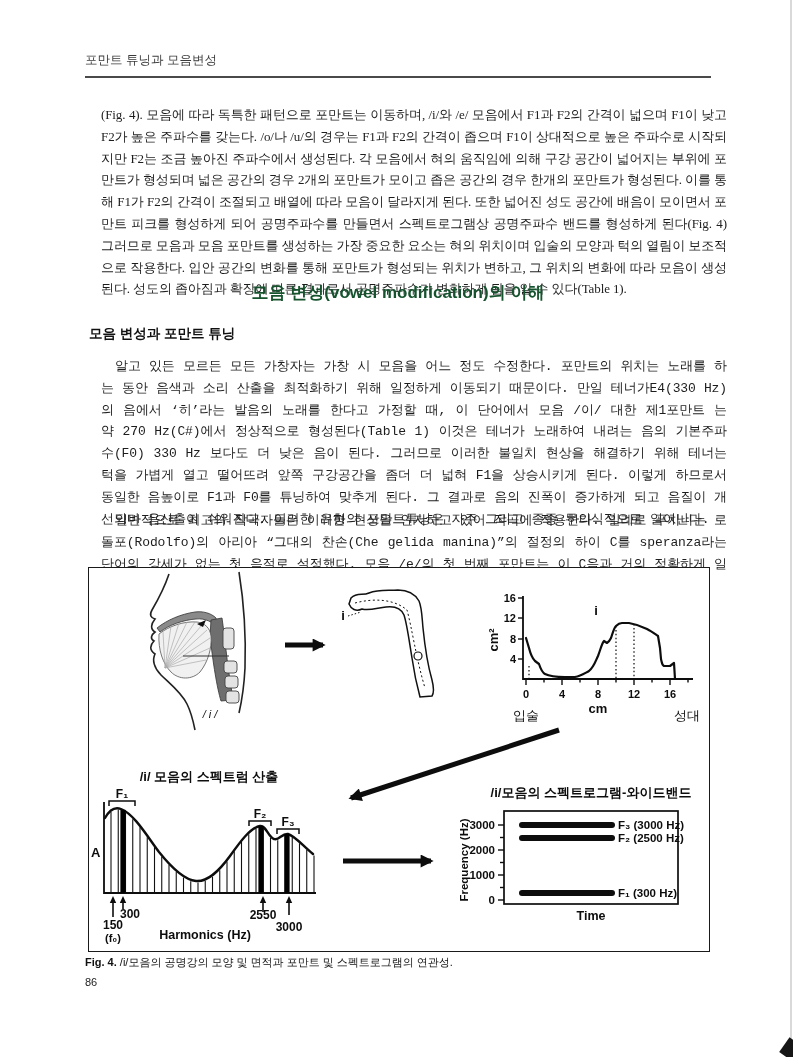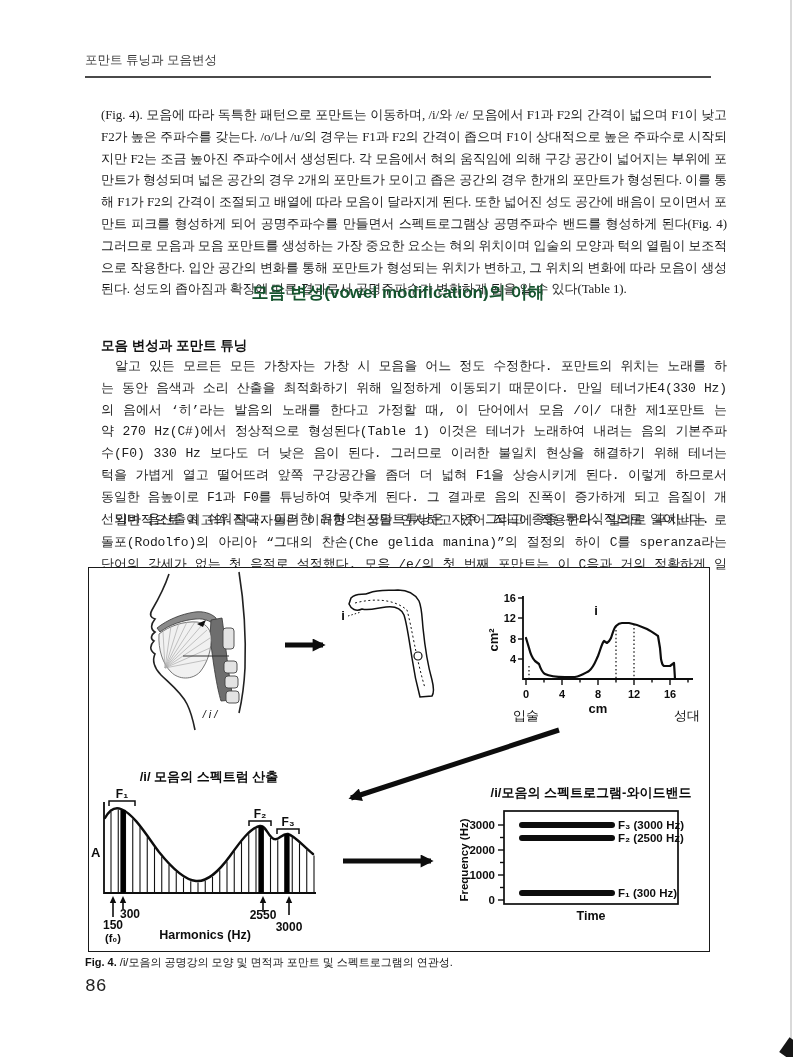--- a/index.html
+++ b/index.html
@@ -6,29 +6,29 @@
   .page{position:relative;width:793px;height:1057px;background:#ffffff;overflow:hidden;
         font-family:"Liberation Serif","DejaVu Serif",serif;color:#1d1d1d;}
   .running-head{position:absolute;left:85px;top:52px;font-size:12.5px;color:#3a3a3a;
         font-family:"Liberation Sans","DejaVu Sans",sans-serif;}
   .head-rule{position:absolute;left:85px;top:76px;width:626px;height:1.6px;background:#4a4a4a;}
   p.body{position:absolute;left:85px;width:626px;margin:16px;font-size:13px;line-height:21.8px;
         text-align:justify;letter-spacing:-0.1px;}
   p.indent{text-indent:14px;font-family:Liberation Mono, monospace;}
   .section-title{position:absolute;left:85px;top:281px;width:626px;margin:0;text-align:center;
         font-size:17px;font-weight:bold;font-family:"Liberation Sans","DejaVu Sans",sans-serif;color:#14532d;}
-  .subsection-title{position:absolute;left:85px;top:321px;margin:16px;font-size:13.5px;font-weight:bold;
+  .subsection-title{position:absolute;left:85px;top:321px;margin:4px;font-size:13.5px;font-weight:bold;
         font-family:"Liberation Sans","DejaVu Sans",sans-serif;color:#111;}
   .figure-box{position:absolute;left:88px;top:567px;width:622px;height:385px;
         border:1.6px solid #1a1a1a;background:#fff;box-sizing:border-box;}
   .caption{position:absolute;left:85px;top:955px;width:626px;font-size:11px;color:#111;
         font-family:"Liberation Sans","DejaVu Sans",sans-serif;}
   .caption b{font-weight:bold;}
-  .page-number{position:absolute;left:85px;top:976px;font-size:18px;color:#222;
-        font-family:Liberation Mono, monospace;text-align:right;}
+  .page-number{position:absolute;left:85px;top:976px;font-size:11px;color:#222;
+        font-family:Liberation Sans, sans-serif;text-align:right;}
   .edge-line{position:absolute;left:790px;top:0;width:2px;height:1057px;background:#d9d9d9;}
   .corner-mark{position:absolute;left:783px;top:1040px;width:15px;height:18px;background:#161616;
         transform:rotate(35deg);}
   svg text{font-family:"Liberation Sans","DejaVu Sans",sans-serif;fill:#0d0d0d;}
   .t-bold{font-weight:bold;}
   .t-it{font-style:italic;}
 </style>
 </head>
 <body>
 

